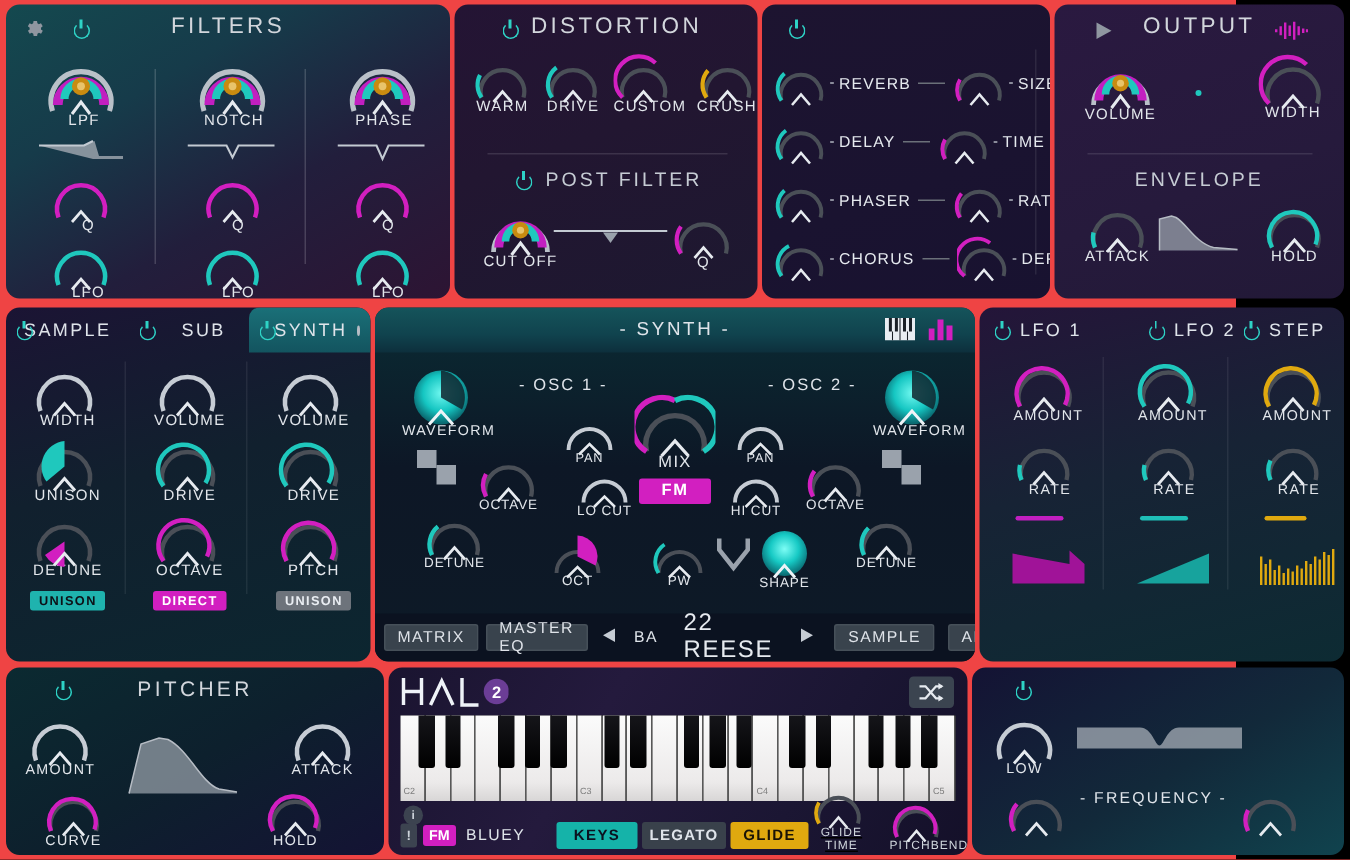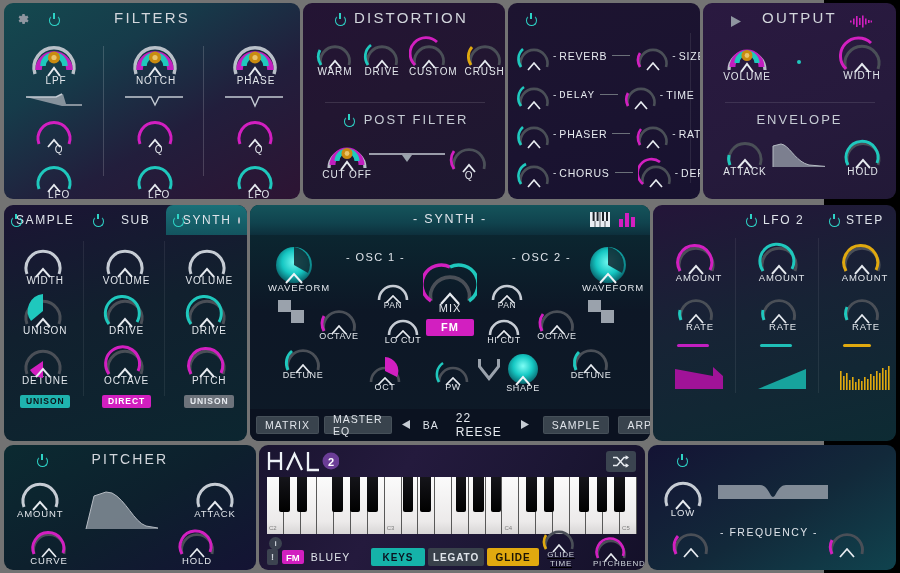--- a/index.html
+++ b/index.html
@@ -1,21 +1,21 @@
 <!DOCTYPE html>
 <html><head>
 <meta charset="utf-8">
 <style>
   * { box-sizing: border-box; margin:0; padding:0; }
   body {
     width:900px; height:573px; overflow:hidden;
     background:#000; font-family:"Liberation Sans", sans-serif;
     -webkit-font-smoothing:antialiased;
   }
-  .app { position:relative; width:824px; height:573px; background:#737373; }
+  .app { position:relative; width:824px; height:573px; background:#ef4444; }
 
   
   .panel { position:absolute; border-radius:9px; overflow:hidden; }
   .hdr-title {
     position:absolute; left:0; right:0; top:6px; text-align:center;
     color:#d2d6dc; font-size:15px; letter-spacing:2.2px; font-weight:400;
   }
   .sub-title {
     color:#c6ccd4; font-size:13px; letter-spacing:2px; text-align:center;
   }
@@ -329,21 +329,21 @@
 
       <div style="display:flex;align-items:center;height:39px;">
         <div class="knob">
           <svg width="36" height="32" viewBox="0 0 36 32">
             <path d="M5 27 A13.5 13.5 0 1 1 31 27" fill="none" stroke="#4a4f57" stroke-width="2.6"></path>
             <path d="M5 27 A13.5 13.5 0 0 1 8 8" fill="none" stroke="#1fc8bd" stroke-width="2.6"></path>
             <path d="M12 30 L18 23 L24 30" fill="none" stroke="#e6eaef" stroke-width="1.7"></path>
           </svg>
         </div>
         <span style="color:#cfd5dc;font-size:10px;margin:0 3px 0 1px">-</span>
-        <span style="color:#e6eaef;font-size:10.5px;letter-spacing:.8px;font-family:Liberation Mono, monospace;">DELAY</span>
+        <span style="color:#e6eaef;font-size:10.5px;letter-spacing:.8px;">DELAY</span>
         <span style="flex:0 0 18px;height:1px;background:#6b7079;margin:0 5px;"></span>
         <div class="knob">
           <svg width="36" height="32" viewBox="0 0 36 32">
             <path d="M5 27 A13.5 13.5 0 1 1 31 27" fill="none" stroke="#4a4f57" stroke-width="2.6"></path>
             <path d="M5 27 A13.5 13.5 0 0 1 5 14" fill="none" stroke="#d21fc0" stroke-width="2.6"></path>
             <path d="M12 30 L18 23 L24 30" fill="none" stroke="#e6eaef" stroke-width="1.7"></path>
           </svg>
         </div>
         <span style="color:#cfd5dc;font-size:10px;margin:0 3px 0 1px">-</span>
         <span style="color:#e6eaef;font-size:10.5px;letter-spacing:.8px;">TIME</span>
@@ -815,33 +815,37 @@
 
     <div style="position:absolute;left:0;right:0;bottom:0;height:32px;background:#0b1220;display:flex;align-items:center;padding:0 6px;gap:5px;">
       <span class="btn">MATRIX</span>
       <span class="btn">MASTER EQ</span>
       <span style="margin-left:4px;cursor:pointer">
         <svg width="11" height="11" viewBox="0 0 11 11">
             <path d="M9 1 L1 5.5 L9 10 Z" fill="#c6ccd4"></path>
           </svg>
       </span>
       <span style="color:#dfe4ea;font-size:10.5px;letter-spacing:1px;margin-left:6px;">BA</span>
-      <span style="color:#e6eaef;font-size:12px;letter-spacing:1.1px;margin-left:12px;">22 REESE</span>
+      <span style="color:#e6eaef;font-size:16px;letter-spacing:1.1px;margin-left:12px;">22 REESE</span>
       <span style="margin-left:12px;cursor:pointer">
         <svg width="11" height="11" viewBox="0 0 11 11">
             <path d="M2 1 L10 5.5 L2 10 Z" fill="#c6ccd4"></path>
           </svg>
       </span>
       <span class="btn" style="margin-left:8px">SAMPLE</span>
       <span class="btn" style="margin-left:4px">ARP</span>
     </div>
   </div>
 
   <div class="panel" id="lfopanel">
-    <div style="position:absolute;left:93px;top:0;width:78px;height:30px;display:flex;align-items:center;">
+    <div style="position:absolute;left:10px;top:0;width:78px;height:30px;display:flex;align-items:center;">
+      <span class="pwr"></span>
+      <span class="tabname" style="margin-left:6px">LFO 1</span>
+    </div>
+    <div style="position:absolute;left:93px;top:0;width:78px;height:30px;display:flex;align-items:center;justify-content:flex-end;">
       <span class="pwr"></span>
       <span class="tabname" style="margin-left:6px">LFO 2</span>
     </div>
     <div style="position:absolute;left:176px;top:0;width:70px;height:30px;display:flex;align-items:center;">
       <span class="pwr"></span>
       <span class="tabname" style="margin-left:6px">STEP</span>
     </div>
 
     <div class="vdiv" style="left:82px;top:33px;height:155px;opacity:.45;"></div>
     <div class="vdiv" style="left:165px;top:33px;height:155px;opacity:.45;"></div>

